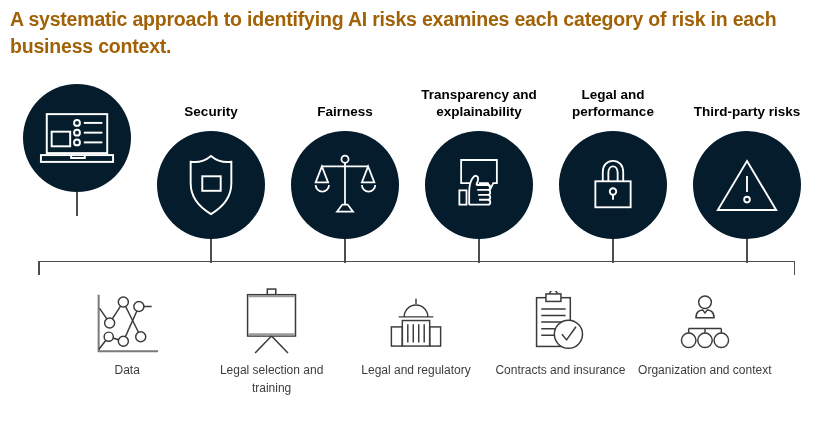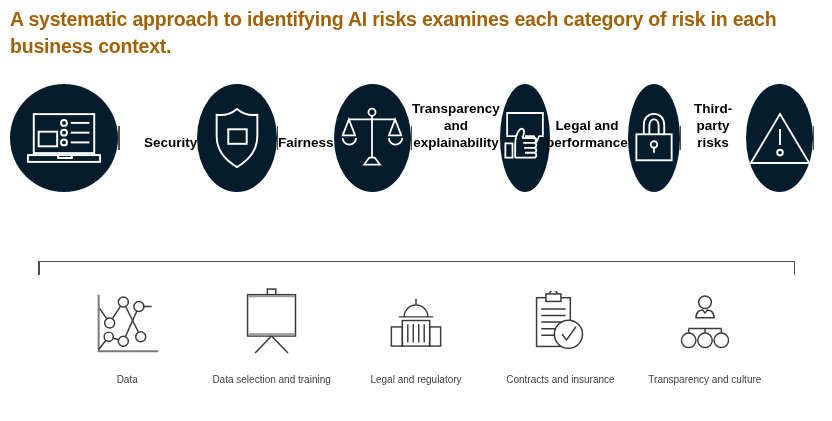--- a/index.html
+++ b/index.html
@@ -6,21 +6,21 @@
   .canvas {
     position:relative; width:832px; height:421px; background:#fff;
     font-family:"Liberation Sans", sans-serif; overflow:hidden;
   }
   .title {
     position:absolute; left:10px; top:6px; width:806px;
     font-size:19.5px; font-weight:bold; line-height:27px; color:#a16207;
     letter-spacing:-0.2px;
   }
   .top-row { position:absolute; top:84px; left:10px; width:804px; display:flex; }
-  .top-item { width:134px; display:flex; flex-direction:row; align-items:center; }
+  .top-item { width:134px; display:flex; flex-direction:column; align-items:center; }
   .top-label {
     height:36px; display:flex; align-items:flex-end; justify-content:center;
     text-align:center; font-weight:bold; font-size:13.5px; line-height:17px;
     color:#000; margin-bottom:11px;
   }
   .circle {
     width:108px; height:108px; border-radius:50%; background:#051c2c;
     display:flex; align-items:center; justify-content:center;
   }
   .drop { width:1.5px; height:24px; background:#4d4d4d; }
@@ -30,21 +30,21 @@
   }
   .bracket::before, .bracket::after {
     content:""; position:absolute; top:0; width:1.5px; height:13px; background:#4d4d4d;
   }
   .bracket::before { left:0; }
   .bracket::after { right:0; }
   .bottom-row { position:absolute; top:285px; left:55px; width:722px; display:flex; }
   .bottom-item { flex:1; display:flex; flex-direction:column; align-items:center; }
   .bottom-icon { height:70px; display:flex; align-items:flex-end; justify-content:center; }
   .bottom-label {
-    margin-top:16px; font-size:10px; line-height:18px; color:#3d3d3d; text-align:center;
+    margin-top:6px; font-size:12px; line-height:18px; color:#3d3d3d; text-align:center;
   }
   svg { display:block; }
   .w { stroke:#fff; fill:none; stroke-width:2; }
   .g { stroke:#3a3a3a; fill:none; stroke-width:1.6; }
   .gf { stroke:#3a3a3a; fill:#fff; stroke-width:1.6; }
   .ax { stroke:#7a7a7a; fill:none; stroke-width:2.2; }
   .gray { stroke:#9a9a9a; fill:none; stroke-width:2.5; }
 </style>
 </head>
 <body>
@@ -177,21 +177,21 @@
 
     <div class="bottom-item">
       <div class="bottom-icon">
         <svg width="62" height="68" viewBox="0 0 66 72">
           <rect class="g" x="28" y="2" width="9" height="6"></rect>
           <rect class="g" x="7" y="8" width="51" height="44"></rect>
           <path class="gray" d="M8 9.6 H57 M8 50.4 H57"></path>
           <path class="g" d="M32.5 52 L15 70 M32.5 52 L50 70"></path>
         </svg>
       </div>
-      <div class="bottom-label">Data selection and training</div>
+      <div class="bottom-label">Legal selection and training</div>
     </div>
 
 
     <div class="bottom-item">
       <div class="bottom-icon">
         <svg width="62" height="58" viewBox="0 0 68 62">
           <path class="g" d="M34 1 V7"></path>
           <path class="g" d="M21 21 A13 13 0 0 1 47 21"></path>
           <path class="g" d="M15 21 H53" stroke-width="2.4"></path>
           <rect class="g" x="19" y="25" width="30" height="28"></rect>
@@ -221,18 +221,18 @@
       <div class="bottom-icon">
         <svg width="58" height="62" viewBox="0 0 64 66">
           <circle class="g" cx="32" cy="9" r="7"></circle>
           <path class="g" d="M22 26 C22 19 27 17.5 29.5 17.5 L32 21 L34.5 17.5 C37 17.5 42 19 42 26 Z"></path>
           <path class="g" d="M14 38 H50 M14 38 V43 M32 38 V43 M50 38 V43"></path>
           <circle class="g" cx="14" cy="51" r="8"></circle>
           <circle class="g" cx="32" cy="51" r="8"></circle>
           <circle class="g" cx="50" cy="51" r="8"></circle>
         </svg>
       </div>
-      <div class="bottom-label">Transparency and culture</div>
+      <div class="bottom-label">Organization and context</div>
     </div>
 
   </div>
 
 </div>
 
 </body></html>

